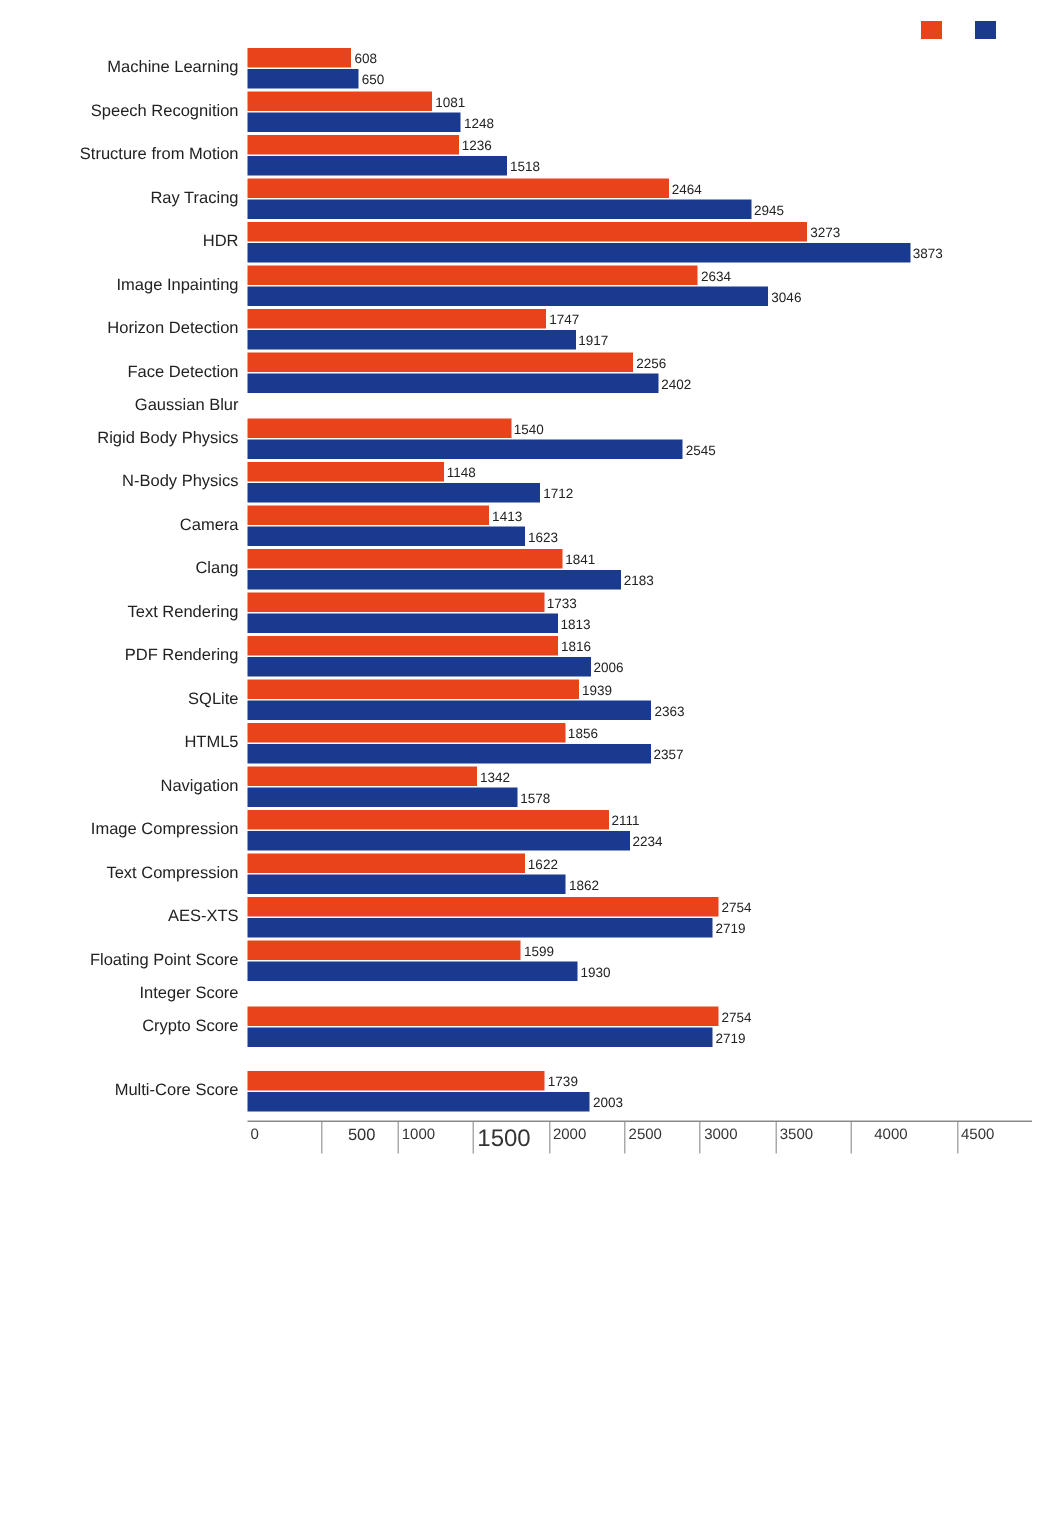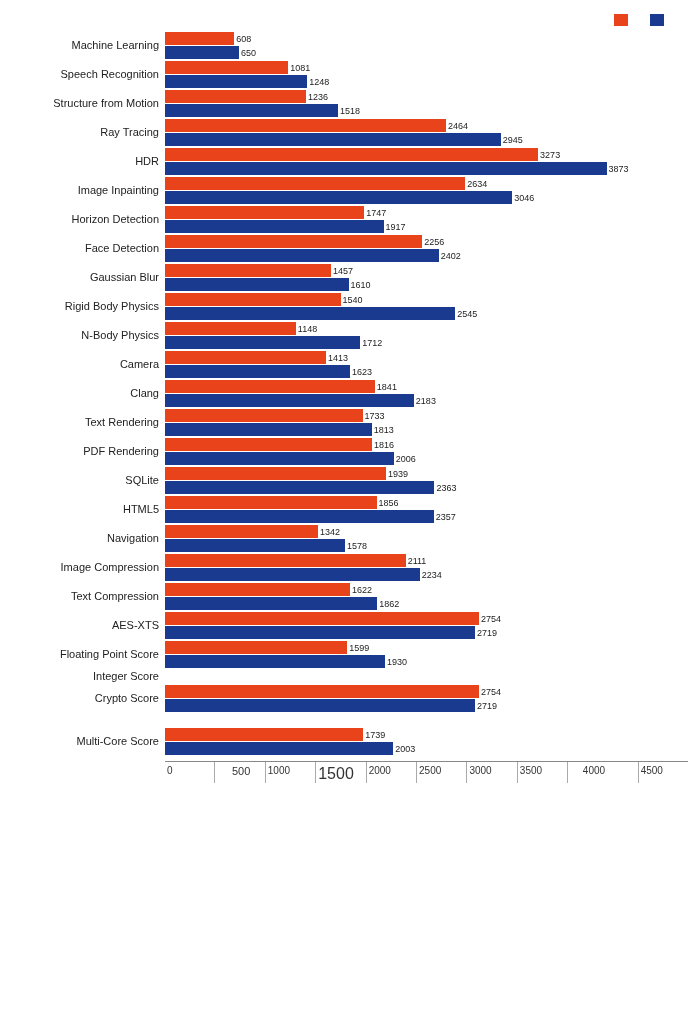--- a/index.html
+++ b/index.html
@@ -212,30 +212,20 @@
               <span class="bar-label">2256</span>
             </div>
             <div class="bar-wrapper">
               <div class="bar bar-blue" style="width: 273.828px;"></div>
               <span class="bar-label">2402</span>
             </div>
           </div>
         </div>
         <div class="row">
           <div class="row-label">Gaussian Blur</div>
-          <div class="bars-group">
-            <div class="bar-wrapper">
-              <div class="bar bar-orange" style="width: 166.098px;"></div>
-              <span class="bar-label">1457</span>
-            </div>
-            <div class="bar-wrapper">
-              <div class="bar bar-blue" style="width: 183.54px;"></div>
-              <span class="bar-label">1610</span>
-            </div>
-          </div>
         </div>
         <div class="row">
           <div class="row-label">Rigid Body Physics</div>
           <div class="bars-group">
             <div class="bar-wrapper">
               <div class="bar bar-orange" style="width: 175.56px;"></div>
               <span class="bar-label">1540</span>
             </div>
             <div class="bar-wrapper">
               <div class="bar bar-blue" style="width: 290.13px;"></div>

